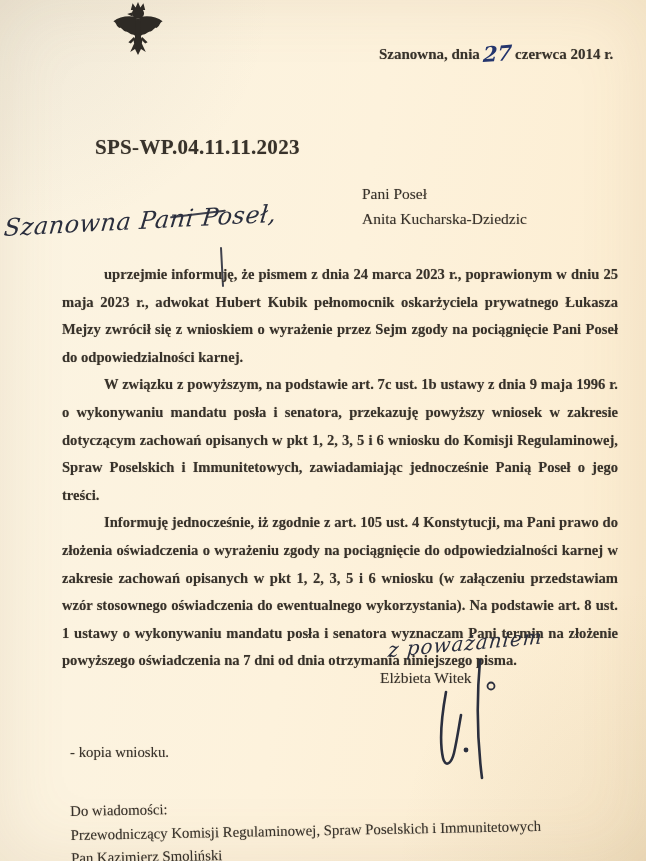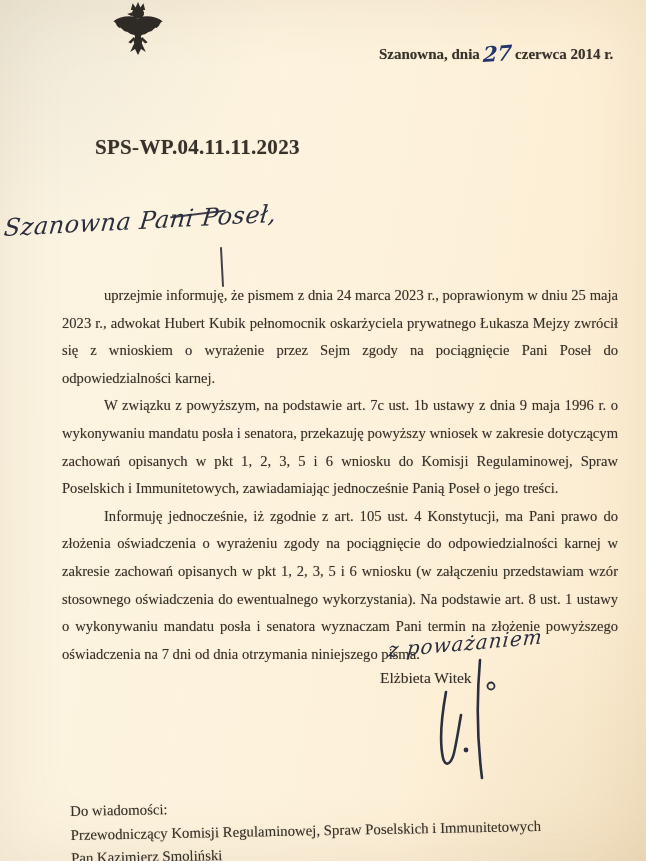--- a/index.html
+++ b/index.html
@@ -38,22 +38,22 @@
     left:4px;top:214px;width:260px;
     font-family:"DejaVu Serif",serif;font-style:italic;font-size:24px;
     color:var(--c-hand-ink);letter-spacing:0.5px;white-space:nowrap;
     transform:rotate(-3deg) skewX(-9deg);transform-origin:left center;
   }
   .greeting-comma{left:221px;top:247px;width:2.4px;height:40px;background:var(--c-hand-ink);
     transform:rotate(-3deg);border-radius:2px;opacity:0.9;}
   .greeting-bar{left:170px;top:213px;width:56px;height:2.4px;background:var(--c-hand-ink);
     transform:rotate(-7deg);border-radius:2px;opacity:0.9;}
   .body-block{
-    left:62px;top:282px;width:556px;
-    font-size:14.6px;line-height:27.6px;text-align:justify;
+    left:62px;top:261px;width:556px;
+    font-size:14.6px;line-height:27.6px;text-align:justify;font-weight:bold;
   }
   .body-block p{margin:0;text-indent:42px;}
   .valediction{
     left:388px;top:638px;
     font-family:"DejaVu Serif",serif;font-style:italic;font-size:20px;
     color:var(--c-hand-ink);letter-spacing:1px;white-space:nowrap;
     transform:rotate(-5deg) skewX(-10deg);transform-origin:left center;
   }
   .signer{left:380px;top:669px;font-size:15.5px;}
   .signature-svg{left:432px;top:654px;width:70px;height:142px;}
@@ -83,20 +83,24 @@
 
   <div class="abs dateline printed">
     <span>Szanowna, dnia</span><span class="day">27</span><span>czerwca 2014 r.</span>
   </div>
 
   <div class="abs sender-title printed">
   </div>
 
   <div class="abs refnum printed">SPS-WP.04.11.11.2023</div>
 
+  <div class="abs recipient printed">
+    <div>Pani Poseł</div>
+    <div>Anita Kucharska-Dziedzic</div>
+  </div>
 
   <div class="abs greeting">Szanowna Pani Poseł,</div>
   <div class="abs greeting-bar"></div>
   <div class="abs greeting-comma"></div>
 
   <div class="abs body-block printed">
     <p>uprzejmie informuję, że pismem z dnia 24 marca 2023 r., poprawionym w dniu 25 maja 2023 r., adwokat Hubert Kubik pełnomocnik oskarżyciela prywatnego Łukasza Mejzy zwrócił się z wnioskiem o wyrażenie przez Sejm zgody na pociągnięcie Pani Poseł do odpowiedzialności karnej.</p>
     <p>W związku z powyższym, na podstawie art. 7c ust. 1b ustawy z dnia 9 maja 1996 r. o wykonywaniu mandatu posła i senatora, przekazuję powyższy wniosek w zakresie dotyczącym zachowań opisanych w pkt 1, 2, 3, 5 i 6 wniosku do Komisji Regulaminowej, Spraw Poselskich i Immunitetowych, zawiadamiając jednocześnie Panią Poseł o jego treści.</p>
     <p>Informuję jednocześnie, iż zgodnie z art. 105 ust. 4 Konstytucji, ma Pani prawo do złożenia oświadczenia o wyrażeniu zgody na pociągnięcie do odpowiedzialności karnej w zakresie zachowań opisanych w pkt 1, 2, 3, 5 i 6 wniosku (w załączeniu przedstawiam wzór stosownego oświadczenia do ewentualnego wykorzystania). Na podstawie art. 8 ust. 1 ustawy o wykonywaniu mandatu posła i senatora wyznaczam Pani termin na złożenie powyższego oświadczenia na 7 dni od dnia otrzymania niniejszego pisma.</p>
   </div>
@@ -107,20 +111,21 @@
   <svg class="abs signature-svg" viewBox="0 0 70 142" aria-hidden="true">
     <g fill="none" stroke="#2b2f3e" stroke-width="2.6" stroke-linecap="round">
       <path d="M14,38 C10,60 7,86 11,104 C13,113 19,111 22,99 C25,86 27,72 29,61"></path>
       <path d="M48,6 C45,40 45,85 50,124"></path>
       <circle cx="59" cy="32" r="3.5" stroke-width="1.8"></circle>
     </g>
     <circle cx="34" cy="96" r="2.4" fill="#2b2f3e"></circle>
   </svg>
 
   <div class="abs attachments printed">
+    <div>- kopia wniosku.</div>
   </div>
 
   <div class="abs cc printed">
     <div>Do wiadomości:</div>
     <div>Przewodniczący Komisji Regulaminowej, Spraw Poselskich i Immunitetowych</div>
     <div>Pan Kazimierz Smoliński</div>
   </div>
 
 </div>
 

